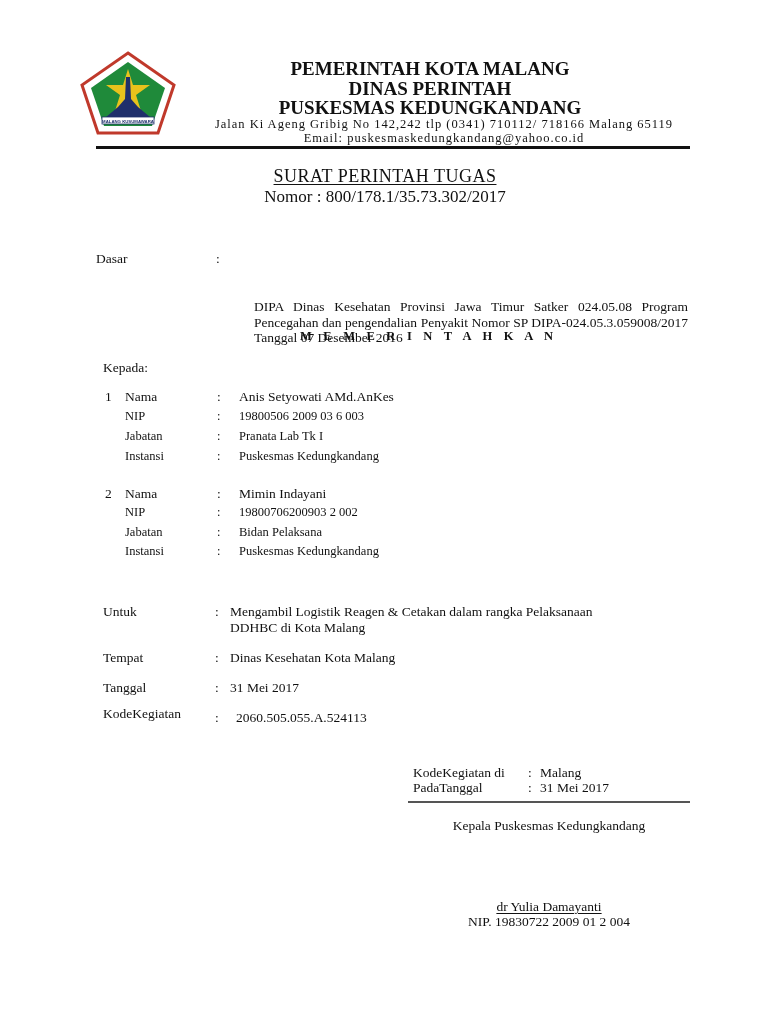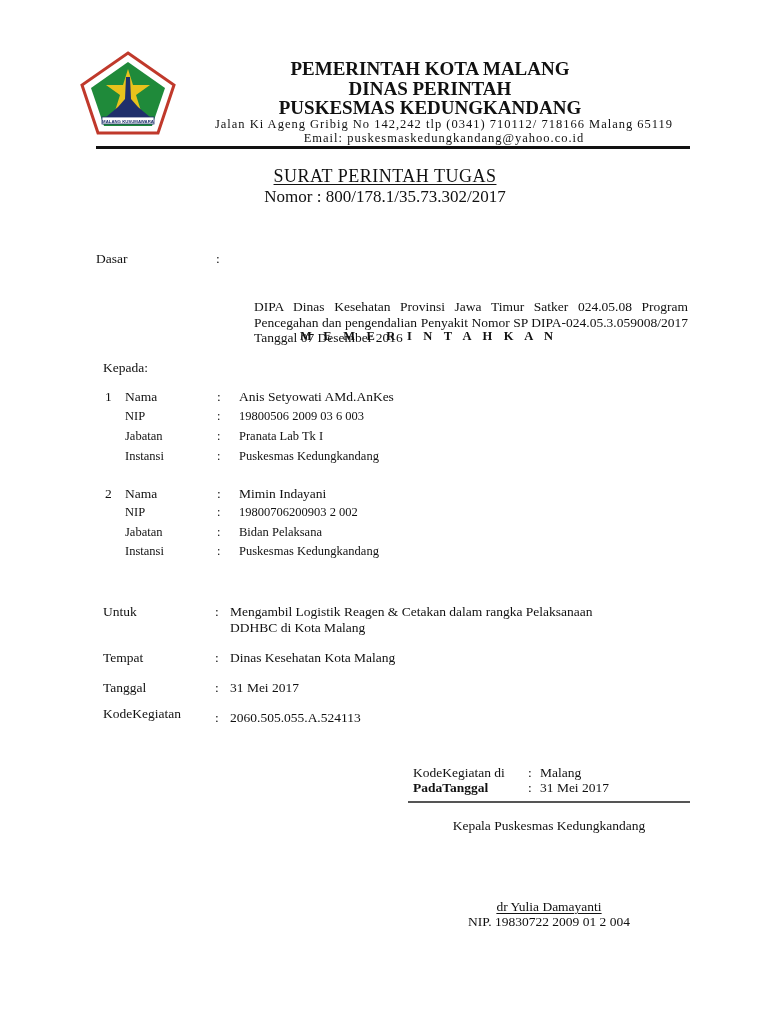--- a/index.html
+++ b/index.html
@@ -102,27 +102,27 @@
 <div class="abs t13" style="left:103px; top:650px;">Tempat</div>
 <div class="abs t13" style="left:215px; top:650px;">:</div>
 <div class="abs t13" style="left:230px; top:650px;">Dinas Kesehatan Kota Malang</div>
 
 <div class="abs t13" style="left:103px; top:680px;">Tanggal</div>
 <div class="abs t13" style="left:215px; top:680px;">:</div>
 <div class="abs t13" style="left:230px; top:680px;">31 Mei 2017</div>
 
 <div class="abs t13" style="left:103px; top:690px;margin-top:16px;">KodeKegiatan</div>
 <div class="abs t13" style="left:215px; top:710px;">:</div>
-<div class="abs t13" style="left:230px; top:710px;">2060.505.055.A.524113</div>
+<div class="abs t13" style="left:236px; top:710px;">2060.505.055.A.524113</div>
 
 <div class="abs t13" style="left:413px; top:765px;">KodeKegiatan di</div>
 <div class="abs t13" style="left:528px; top:765px;">:</div>
 <div class="abs t13" style="left:540px; top:765px;">Malang</div>
 
-<div class="abs t13" style="left:413px; top:780px;font-weight:bold;">PadaTanggal</div>
+<div class="abs t13" style="left:413px; top:780px;">PadaTanggal</div>
 <div class="abs t13" style="left:528px; top:780px;">:</div>
 <div class="abs t13" style="left:540px; top:780px;">31 Mei 2017</div>
 
 <div class="rule-sign"></div>
 
 <div class="abs t13" style="left:408px; width:282px; top:818px; text-align:center;">Kepala Puskesmas Kedungkandang</div>
 <div class="abs t13 signame" style="left:408px; width:282px; top:899px; text-align:center;">dr Yulia Damayanti</div>
 <div class="abs t13" style="left:408px; width:282px; top:914px; text-align:center;">NIP. 19830722 2009 01 2 004</div>
 
 </body></html>

